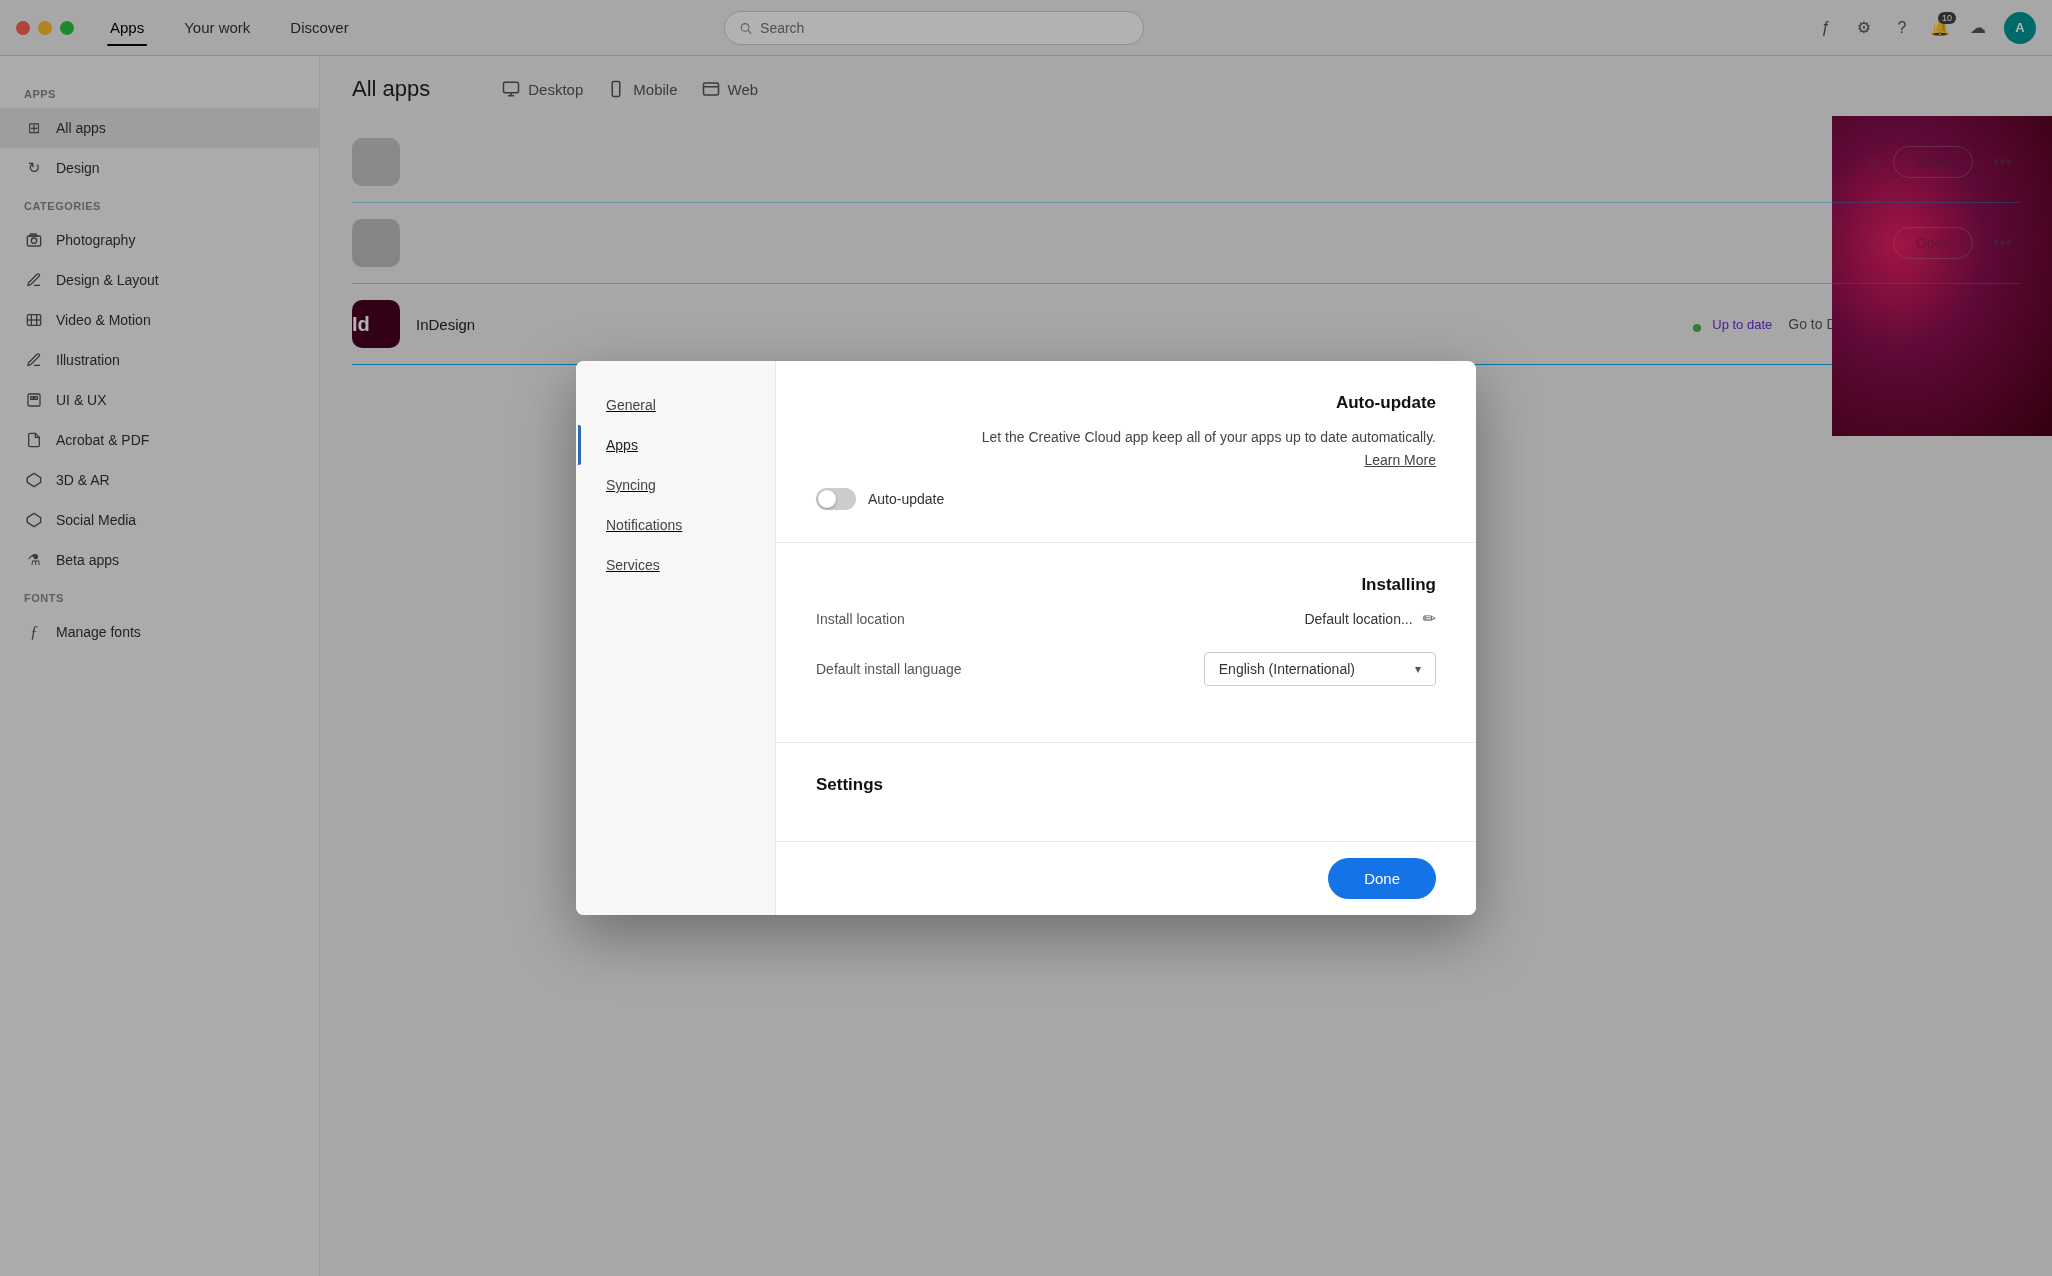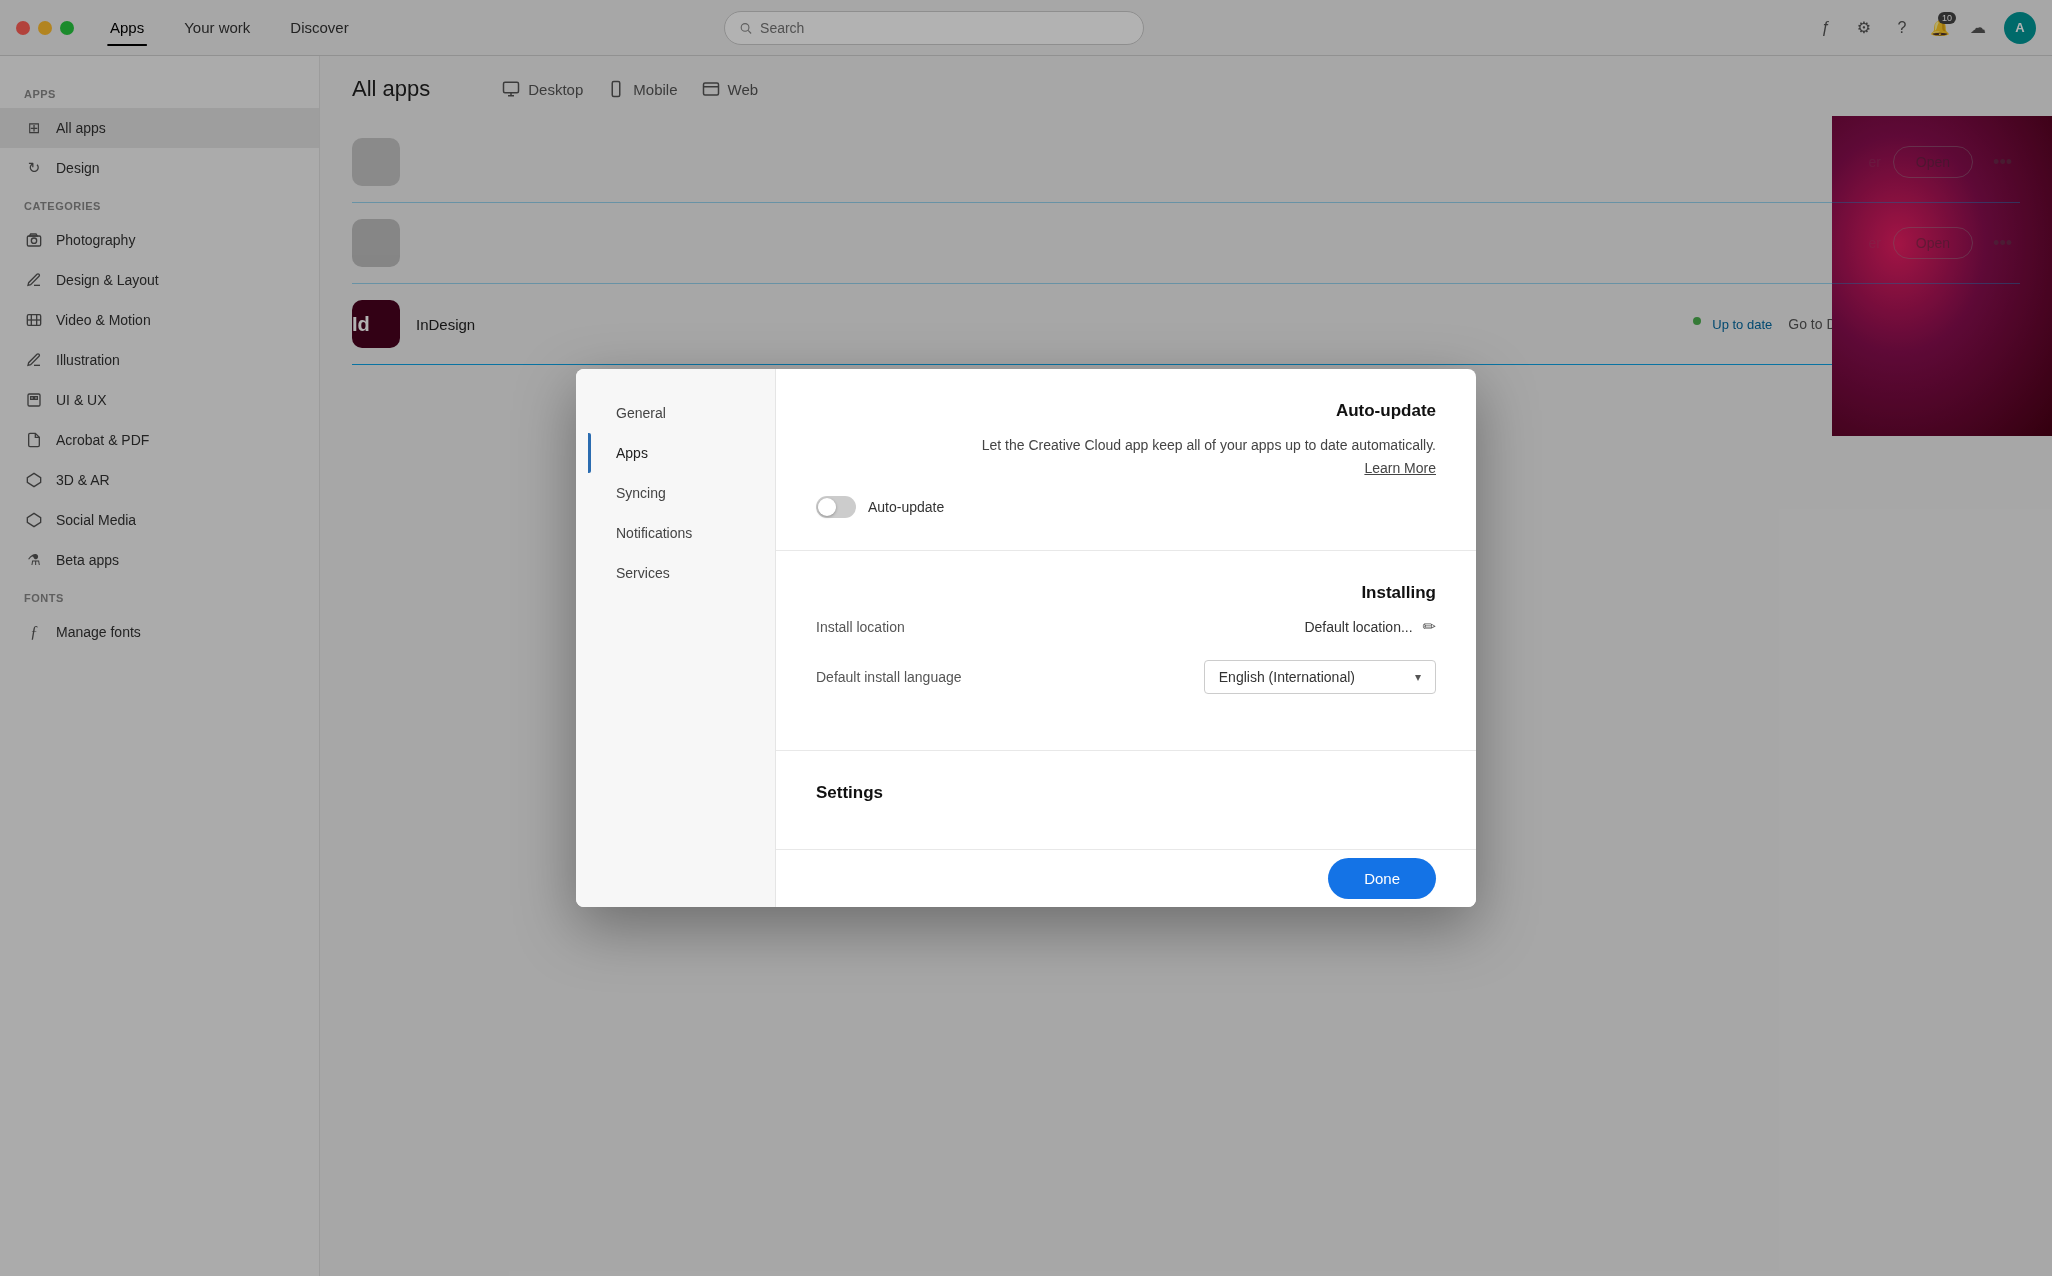--- a/index.html
+++ b/index.html
@@ -237,24 +237,24 @@
       font-size: 20px;
       color: white;
       font-weight: 700;
       flex-shrink: 0;
     }
     .app-icon.indesign { background: #49021f; }
     .app-name-col { flex: 1; }
     .app-name { font-size: 15px; font-weight: 500; color: #222; }
     .app-status {
       display: flex;
-      align-items: flex-start;
+      align-items: flex-end;
       gap: 11px;
       font-size: 13px;
-      color: #0369a1;
+      color: #6d28d9;
     }
     .status-dot {
       width: 8px;
       height: 8px;
       border-radius: 50%;
     }
     .status-dot.green { background: #4caf50; }
     .app-actions {
       display: flex;
       align-items: center;
@@ -322,22 +322,23 @@
       box-shadow: 0 20px 60px rgba(0,0,0,0.35);
       z-index: 200;
       overflow: hidden;
       display: flex;
     }
 
     .modal-sidebar {
       width: 200px;
       background: #f7f7f7;
       border-right: 1px solid #e5e5e5;
-      padding: 24px 12px;
+      padding: 24px 2px;
       flex-shrink: 0;
+      text-decoration: underline;
     }
     .modal-nav-item {
       padding: 12px 28px;
       font-size: 14px;
       color: #444;
       cursor: pointer;
       position: relative;
     }
     .modal-nav-item.active {
       color: #222;
@@ -457,21 +458,21 @@
       gap: 60px;
       min-width: 230px;
     }
     .chevron-down {
       font-size: 12px;
       color: #555;
     }
 
     
     .modal-footer {
-      padding: 8px 40px;
+      padding: 16px 40px;
       display: flex;
       justify-content: flex-end;
       border-top: 1px solid #e8e8e8;
       background: #fff;
     }
     .done-btn {
       background: #1473e6;
       color: white;
       border: none;
       padding: 12px 36px;

